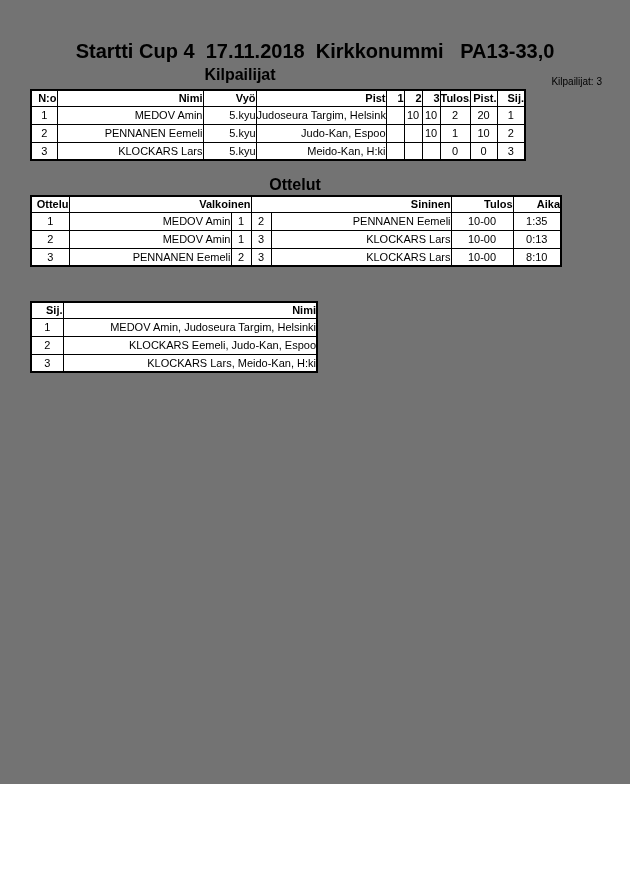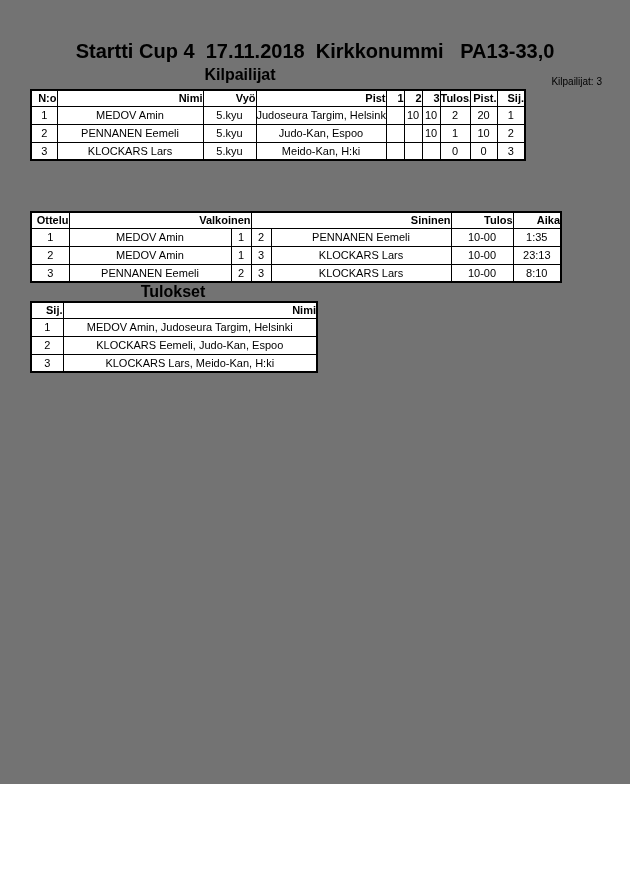--- a/index.html
+++ b/index.html
@@ -48,25 +48,25 @@
     font-size: 11px;
     background: #fff;
   }
   th, td {
     border: 1px solid #000;
     height: 18px;
     overflow: hidden;
     white-space: nowrap;
   }
   th { font-weight: bold; font-size: 11px; text-align: right; height: 16px; }
-  td.txt { text-align: center; }
+  td.txt { text-align: right; }
   td.ctr { text-align: center; }
 
   .t-kilpailijat { top: 89px;  left: 30px; width: 494px; }
-  .t-ottelut     { top: 195px; left: 30px; width: 530px; margin-top: 16px; }
+  .t-ottelut     { top: 195px; left: 30px; width: 530px; }
   .t-tulokset    { top: 301px; left: 30px; width: 286px; }
 </style>
 </head>
 <body>
 
 <div class="page">
 
   <div class="title">Startti Cup 4  17.11.2018  Kirkkonummi   PA13-33,0</div>
   <div class="competitors-count">Kilpailijat: 3</div>
 
@@ -131,20 +131,21 @@
         <td class="ctr"></td>
         <td class="ctr"></td>
         <td class="ctr"></td>
         <td class="ctr">0</td>
         <td class="ctr">0</td>
         <td class="ctr">3</td>
       </tr>
     </tbody>
   </table>
 
+  <div class="section-heading h-ottelut">Ottelut</div>
   <table class="t-ottelut">
     <colgroup>
       <col style="width:38px">
         <col style="width:162px">
         <col style="width:20px">
         <col style="width:20px">
       <col style="width:180px">
         <col style="width:62px">
         <col style="width:48px">
     </colgroup>
@@ -167,35 +168,34 @@
         <td class="ctr">10-00</td>
         <td class="ctr">1:35</td>
       </tr>
       <tr>
         <td class="ctr">2</td>
         <td class="txt">MEDOV Amin</td>
         <td class="ctr">1</td>
         <td class="ctr">3</td>
         <td class="txt">KLOCKARS Lars</td>
         <td class="ctr">10-00</td>
-        <td class="ctr">23:13</td>
+        <td class="ctr">0:13</td>
       </tr>
       <tr>
         <td class="ctr">3</td>
         <td class="txt">PENNANEN Eemeli</td>
         <td class="ctr">2</td>
         <td class="ctr">3</td>
         <td class="txt">KLOCKARS Lars</td>
         <td class="ctr">10-00</td>
         <td class="ctr">8:10</td>
       </tr>
     </tbody>
   </table>
 
-  <div class="section-heading h-tulokset">Tulokset</div>
   <table class="t-tulokset">
     <colgroup>
       <col style="width:32px">
         <col style="width:254px">
     </colgroup>
     <thead>
       <tr>
         <th>Sij.</th>
         <th>Nimi</th>
       </tr>

